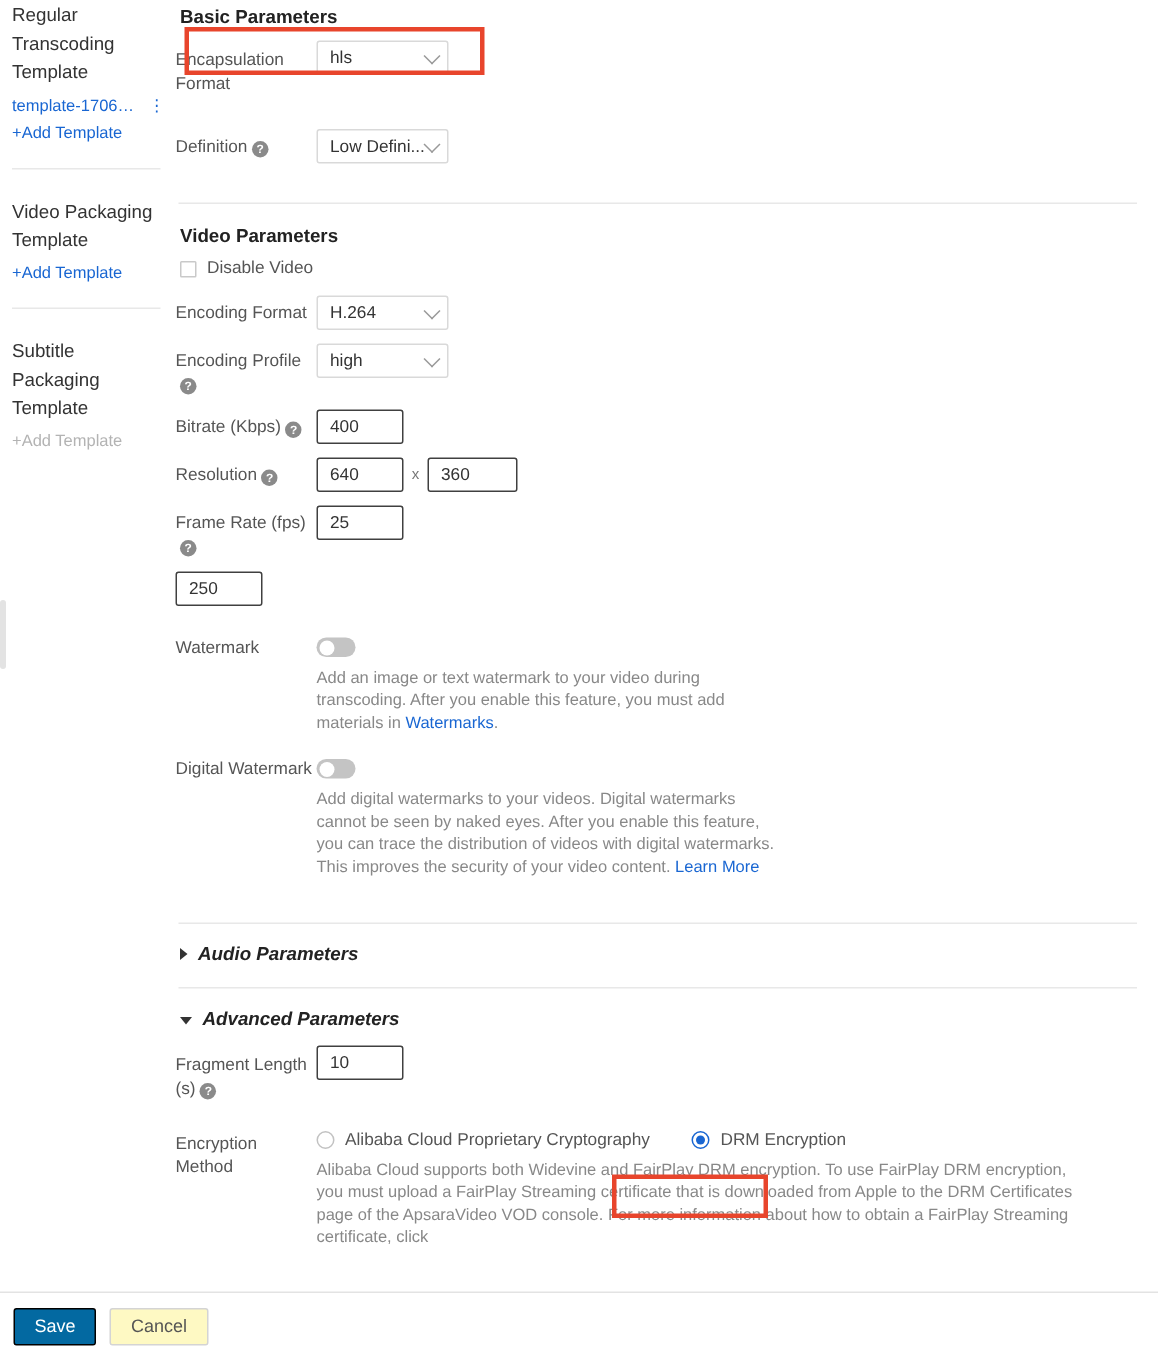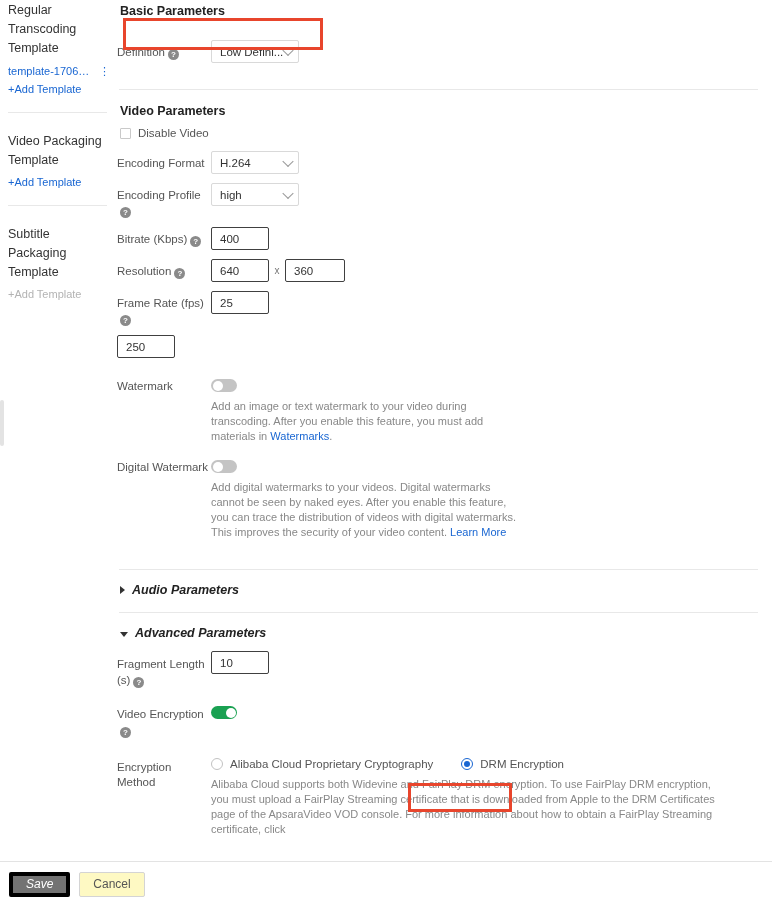--- a/index.html
+++ b/index.html
@@ -189,21 +189,21 @@
   .footer{
     position:absolute;left:0;bottom:0;width:772px;height:45px;
     background:#fff;border-top:1px solid #e3e3e3;
     display:flex;align-items:center;padding-left:9px;box-sizing:border-box;
   }
   .btn{
     height:25px;min-width:48px;border-radius:2px;font-size:12px;
     display:flex;align-items:center;justify-content:center;cursor:pointer;
     box-sizing:border-box;padding:0 13px;
   }
-  .btn.primary{background:#737373;color:#fff;border:4px solid #000000;font-style:italic;}
+  .btn.primary{background:#0369a1;color:#fff;border:1px solid #000000;}
   .btn.ghost{background:#fef9c3;color:#555;border:1px solid #d4d4d4;margin-left:9px;}
   .top-hair{position:absolute;left:117px;top:0;width:655px;height:1px;background:#efefef;}
 </style>
 </head>
 <body>
 
 <div class="page">
 
   <div class="top-hair"></div>
 
@@ -237,20 +237,29 @@
   </div>
 
   <div class="sel-bar"></div>
   <div class="left-scroll"></div>
   <div class="v-div"></div>
 
   <div class="main">
 
     <div class="sec-head">Basic Parameters</div>
 
+    <div class="row">
+      <div class="lbl two">Encapsulation Format</div>
+      <div class="ctl">
+        <div class="select">
+          <span>hls</span>
+          <span class="chev"></span>
+        </div>
+      </div>
+    </div>
 
     <div class="row" style="margin-top:22px;">
       <div class="lbl"><span>Definition</span><span class="help">?</span></div>
       <div class="ctl">
         <div class="select">
           <span>Low Defini...</span>
           <span class="chev"></span>
         </div>
       </div>
     </div>
@@ -347,28 +356,20 @@
       <span class="acc-t">Advanced Parameters</span>
     </div>
 
     <div class="row" style="margin-top:11px;">
       <div class="lbl two"><span>Fragment Length (s)</span><span class="help">?</span></div>
       <div class="ctl">
         <div class="input">10</div>
       </div>
     </div>
 
-    <div class="row" style="margin-top:13px;">
-      <div class="lbl two"><span>Video Encryption</span><span class="help">?</span></div>
-      <div class="ctl">
-        <div class="toggle on">
-            <span class="knob"></span>
-          </div>
-      </div>
-    </div>
 
     <div class="row" style="margin-top:17px;">
       <div class="lbl">Encryption Method</div>
       <div class="ctl">
         <div class="radio-line">
           <span class="radio">
             <span class="rdot"></span>
             <span class="rlabel">Alibaba Cloud Proprietary Cryptography</span>
           </span>
           <span class="radio" style="margin-right:0;">

